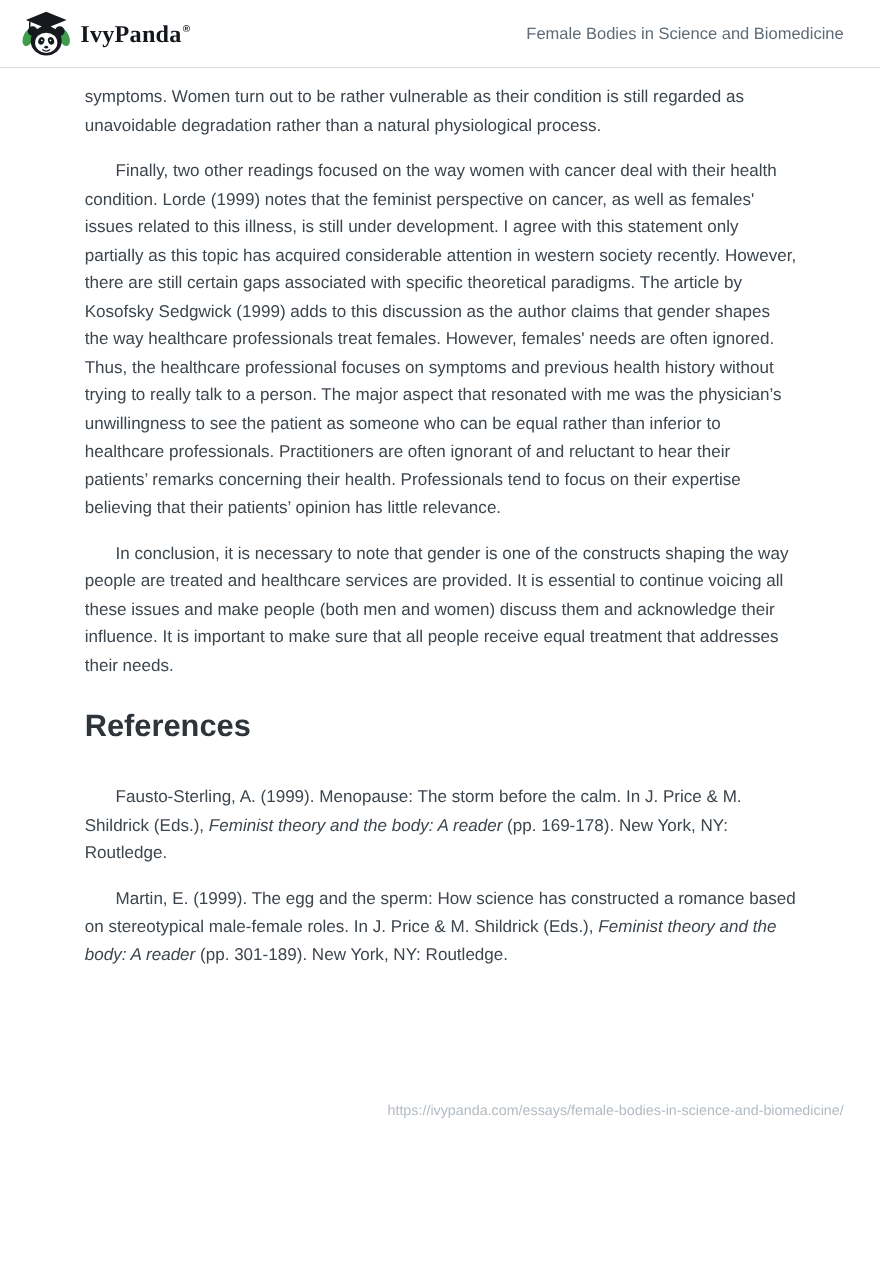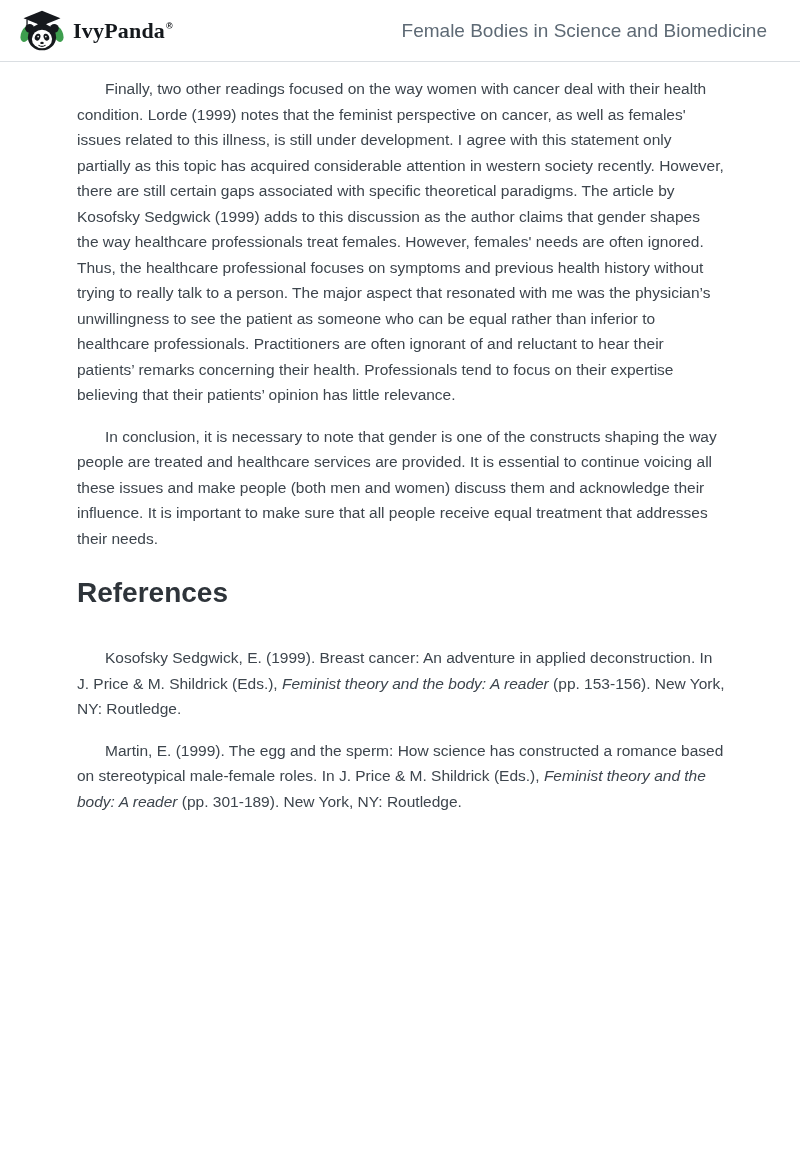--- a/index.html
+++ b/index.html
@@ -23,21 +23,21 @@
   .brand { display: flex; align-items: center; gap: 9px; cursor: pointer; }
   .brand-icon { display: inline-flex; align-items: center; }
   .brand-name {
     font-family: "Liberation Serif", "DejaVu Serif", serif;
     font-weight: 700;
     font-size: 22px;
     color: #14181c;
     letter-spacing: 0.2px;
   }
   .reg { font-size: 9px; vertical-align: super; margin-left: 1px; font-family: "Liberation Sans", sans-serif; }
-  .doc-title { font-size: 19px; color: #5e6a75; }
+  .doc-title { font-size: 15px; color: #5e6a75; }
   .content { padding: 14px 75px 0 77px; }
   .para {
     font-size: 15.5px;
     line-height: 25.5px;
     color: #3d454d;
     text-indent: 28px;
     margin-bottom: 16px;
     text-align: left;
   }
   .para.no-indent { text-indent: 0; }
@@ -83,26 +83,30 @@
           <line x1="8" y1="13" x2="8" y2="22" stroke="#16191d" stroke-width="1.5"></line>
           <circle cx="8" cy="23.5" r="2" fill="#16191d"></circle>
         </svg>
       </span>
       <span class="brand-name"><span>IvyPanda</span><sup class="reg">®</sup></span>
     </div>
     <div class="doc-title">Female Bodies in Science and Biomedicine</div>
   </header>
 
   <main class="content">
+    <p class="para no-indent">symptoms. Women turn out to be rather vulnerable as their condition is still regarded as unavoidable degradation rather than a natural physiological process.</p>
     <p class="para">Finally, two other readings focused on the way women with cancer deal with their health condition. Lorde (1999) notes that the feminist perspective on cancer, as well as females' issues related to this illness, is still under development. I agree with this statement only partially as this topic has acquired considerable attention in western society recently. However, there are still certain gaps associated with specific theoretical paradigms. The article by Kosofsky Sedgwick (1999) adds to this discussion as the author claims that gender shapes the way healthcare professionals treat females. However, females' needs are often ignored. Thus, the healthcare professional focuses on symptoms and previous health history without trying to really talk to a person. The major aspect that resonated with me was the physician’s unwillingness to see the patient as someone who can be equal rather than inferior to healthcare professionals. Practitioners are often ignorant of and reluctant to hear their patients’ remarks concerning their health. Professionals tend to focus on their expertise believing that their patients’ opinion has little relevance.</p>
     <p class="para">In conclusion, it is necessary to note that gender is one of the constructs shaping the way people are treated and healthcare services are provided. It is essential to continue voicing all these issues and make people (both men and women) discuss them and acknowledge their influence. It is important to make sure that all people receive equal treatment that addresses their needs.</p>
 
     <h1 class="refs-heading">References</h1>
 
+    <p class="para ref"><span>Fausto-Sterling, A. (1999). Menopause: The storm before the calm. In J. Price &amp; M. Shildrick (Eds.), </span><em>Feminist theory and the body: A reader</em><span> (pp. 169-178). New York, NY: Routledge.</span></p>
 
-    <p class="para ref"><span>Kosofsky Sedgwick, E. (1999). Breast cancer: An adventure in applied deconstruction. In J. Price &amp; M. Shildrick (Eds.), </span><em>Feminist theory and the body: A reader</em><span> (pp. 153-156). New York, NY: Routledge.</span></p>
 
 
     <p class="para ref"><span>Martin, E. (1999). The egg and the sperm: How science has constructed a romance based on stereotypical male-female roles. In J. Price &amp; M. Shildrick (Eds.), </span><em>Feminist theory and the body: A reader</em><span> (pp. 301-189). New York, NY: Routledge.</span></p>
   </main>
 
+  <footer class="footer">
+    <a class="footer-url">https://ivypanda.com/essays/female-bodies-in-science-and-biomedicine/</a>
+  </footer>
 
 </div>
 
 </body></html>

